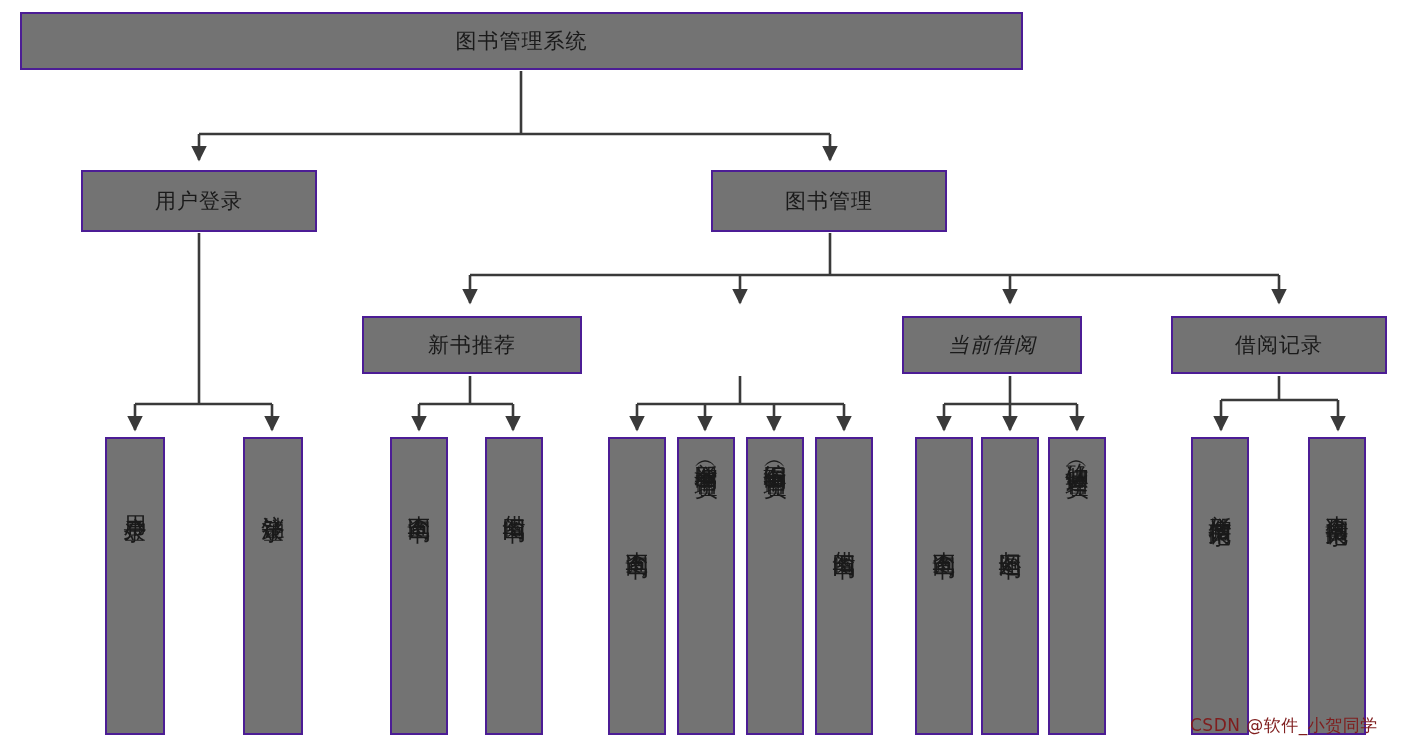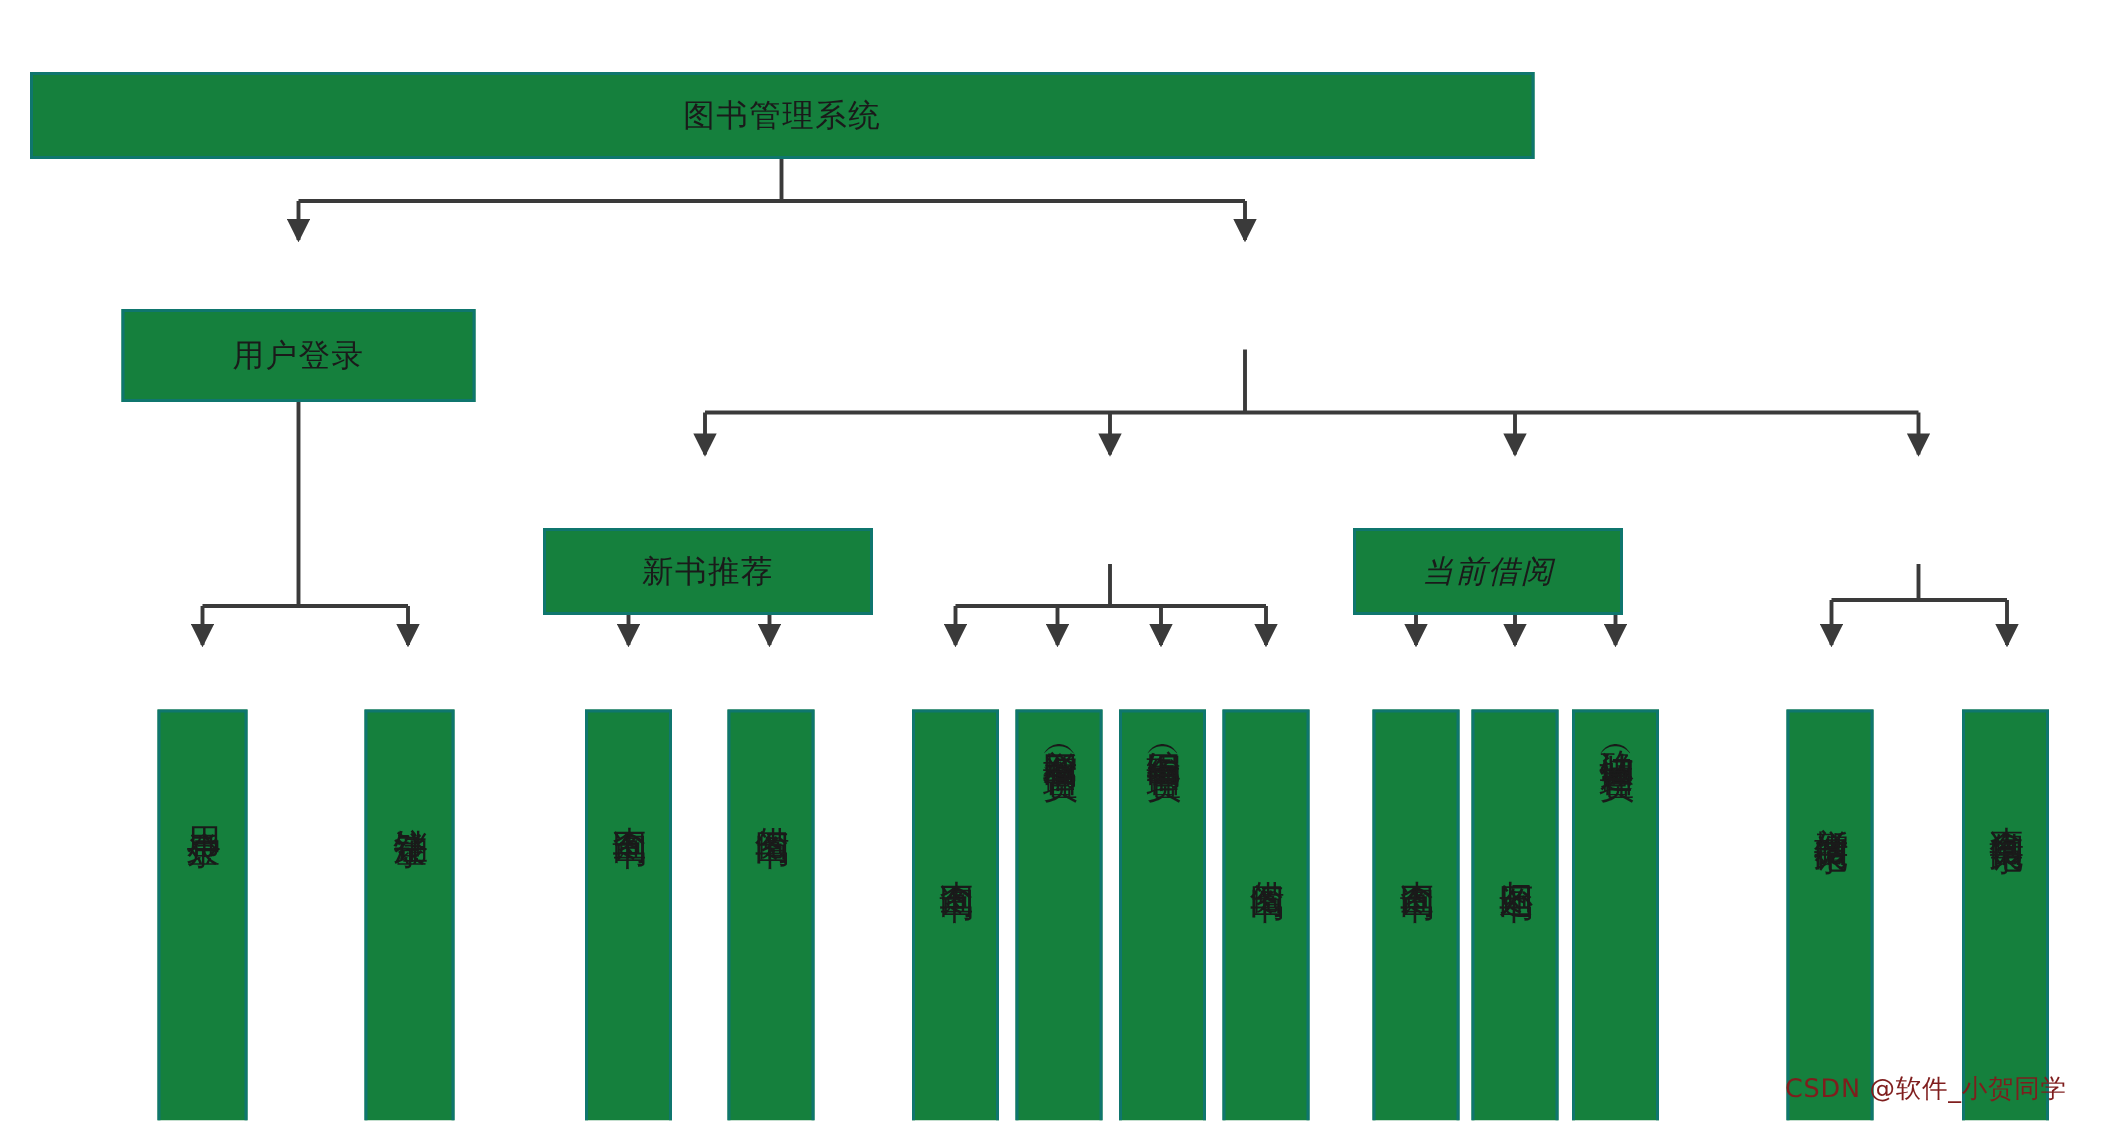--- a/index.html
+++ b/index.html
@@ -20,27 +20,26 @@
     position: absolute;
     left: 0;
     top: 0;
     width: 1405px;
     height: 747px;
     pointer-events: none;
   }
   .node {
     position: absolute;
     box-sizing: border-box;
-    border: 2px solid #0f766e;
-    background: #15803d;
+    border: 2px solid #4c1d95;
+    background: #737373;
     display: flex;
     align-items: center;
     justify-content: center;
     color: #1a1a1a;
-    margin-top: 36px;
   }
   .node.h {
     font-size: 21px;
     letter-spacing: 1px;
   }
   .node.v {
     align-items: flex-start;
     justify-content: center;
     padding-top: 6px;
   }
@@ -119,26 +118,32 @@
     </g>
   </svg>
 
   <div class="node h" style="left:20px; top:12px; width:1003px; height:58px;">
     <span>图书管理系统</span>
   </div>
 
   <div class="node h" style="left:81px; top:170px; width:236px; height:62px;">
     <span>用户登录</span>
   </div>
+  <div class="node h" style="left:711px; top:170px; width:236px; height:62px;">
+    <span>图书管理</span>
+  </div>
 
   <div class="node h" style="left:362px; top:316px; width:220px; height:58px;">
     <span>新书推荐</span>
   </div>
   <div class="node h" style="left:902px; top:316px; width:180px; height:58px;font-style:italic;">
     <span>当前借阅</span>
+  </div>
+  <div class="node h" style="left:1171px; top:316px; width:216px; height:58px;">
+    <span>借阅记录</span>
   </div>
 
   <div class="node v mid" style="left:105px; top:437px; width:60px; height:298px;">
     <span class="vtext">用户登录</span>
   </div>
   <div class="node v mid" style="left:243px; top:437px; width:60px; height:298px;">
     <span class="vtext">注销登录</span>
   </div>
 
   <div class="node v mid" style="left:390px; top:437px; width:58px; height:298px;">

